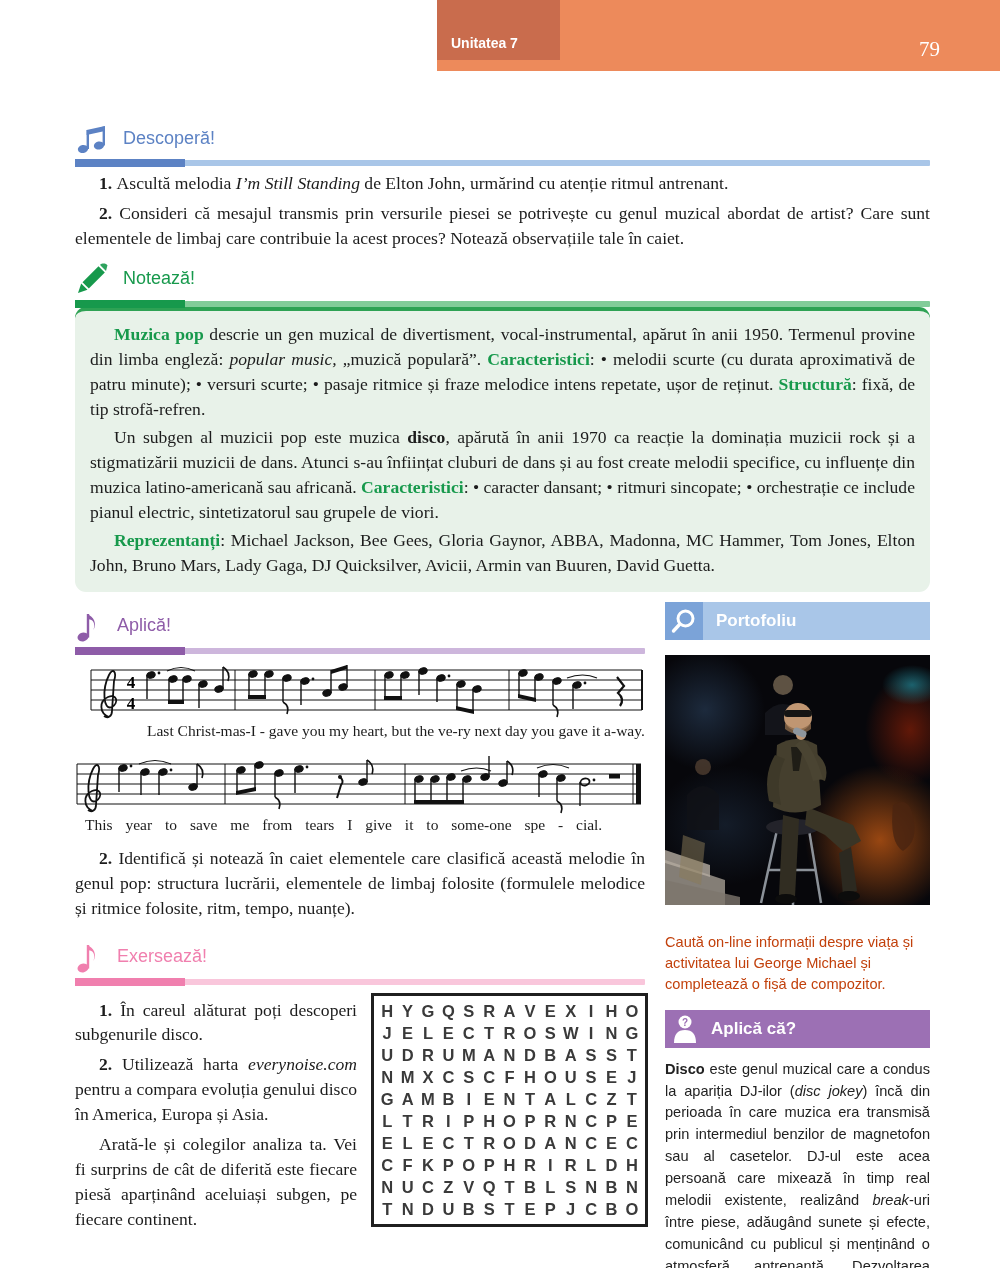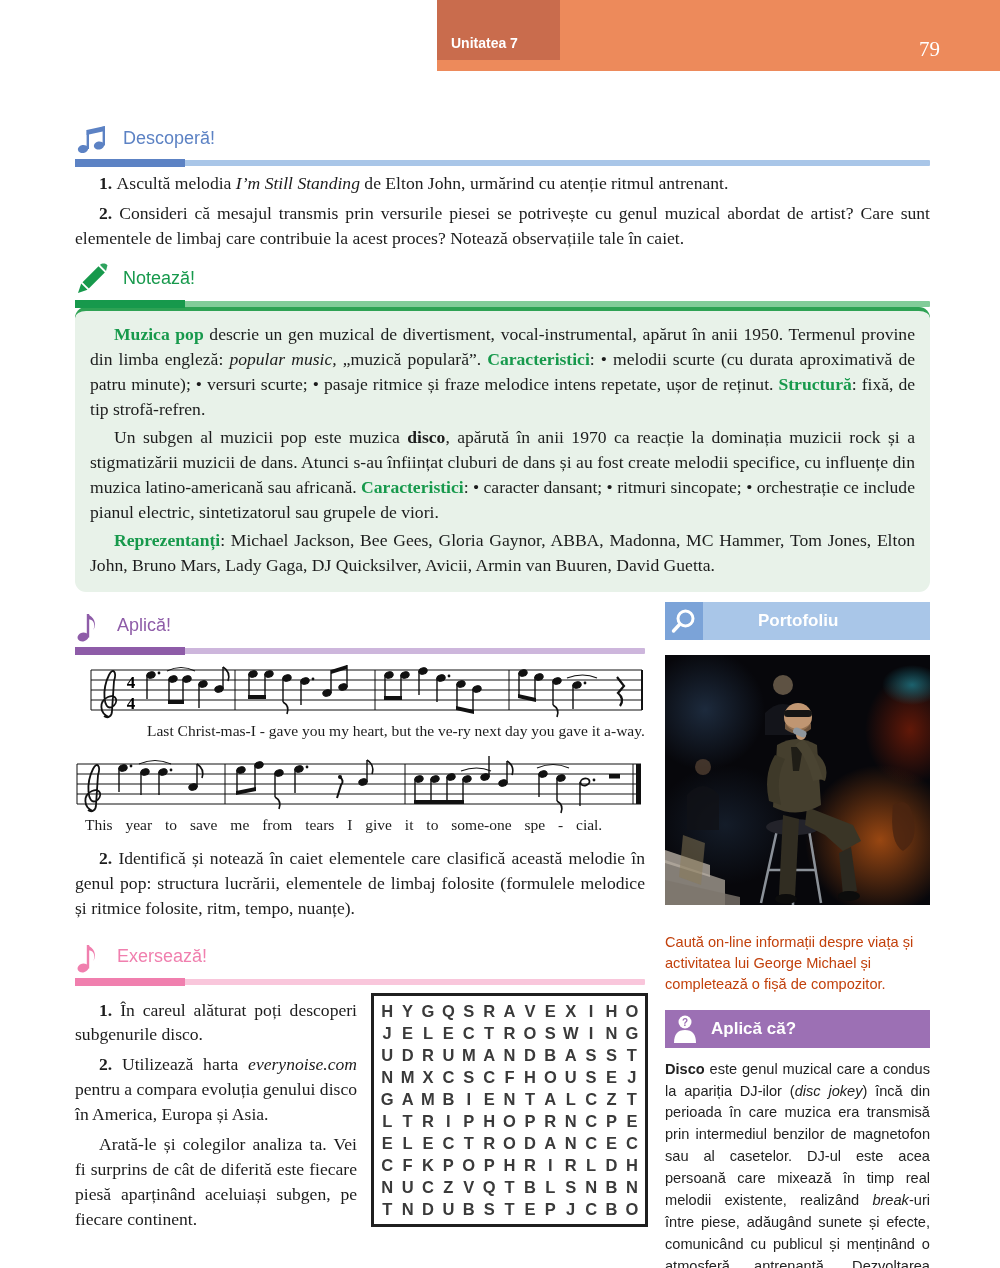--- a/index.html
+++ b/index.html
@@ -52,21 +52,21 @@
   
   .ex-row{display:flex;gap:14px;margin-top:8px;}
   .ex-text{width:282px;flex:0 0 282px;}
   .ws-grid{display:grid;grid-template-columns:repeat(13,20.4px);grid-auto-rows:22.1px;
            border:3px solid #1f1f1f;padding:4px 3px;box-sizing:content-box;height:auto;align-self:flex-start;}
   .ws-cell{font-family:"Liberation Sans",sans-serif;font-weight:700;font-size:16.5px;color:#3a3a3a;
            text-align:center;line-height:22px;}
 
   
   .side-bar{display:flex;align-items:center;height:38px;}
-  .bar-portfolio{background:var(--portfolio-bg);gap:42px;}
+  .bar-portfolio{background:var(--portfolio-bg);}
   .bar-stiai{background:var(--stiai-bg);margin-top:14px;}
   .icon-box{width:38px;height:38px;background:var(--portfolio-icon);display:flex;align-items:center;justify-content:center;flex:0 0 38px;}
   .icon-pad{width:40px;display:flex;align-items:center;justify-content:center;flex:0 0 40px;}
   .side-bar .label{color:#fff;font-family:"Liberation Sans",sans-serif;font-weight:700;font-size:17px;margin-left:13px;}
   .photo{position:relative;width:265px;height:250px;margin-top:15px;background:#06060a;overflow:hidden;}
   .caption{font-family:"Liberation Sans",sans-serif;font-size:14.6px;line-height:1.45;color:#c2410c;margin-top:27px;text-align:left;}
   .side-text{font-family:"Liberation Sans",sans-serif;font-size:14.6px;line-height:1.5;color:#222;
              margin-top:11px;text-align:justify;}
 </style>
 </head>

